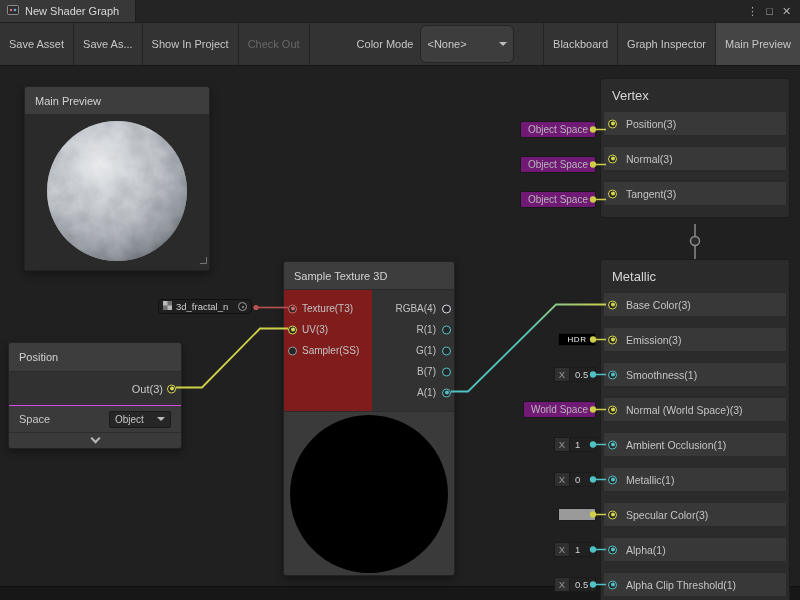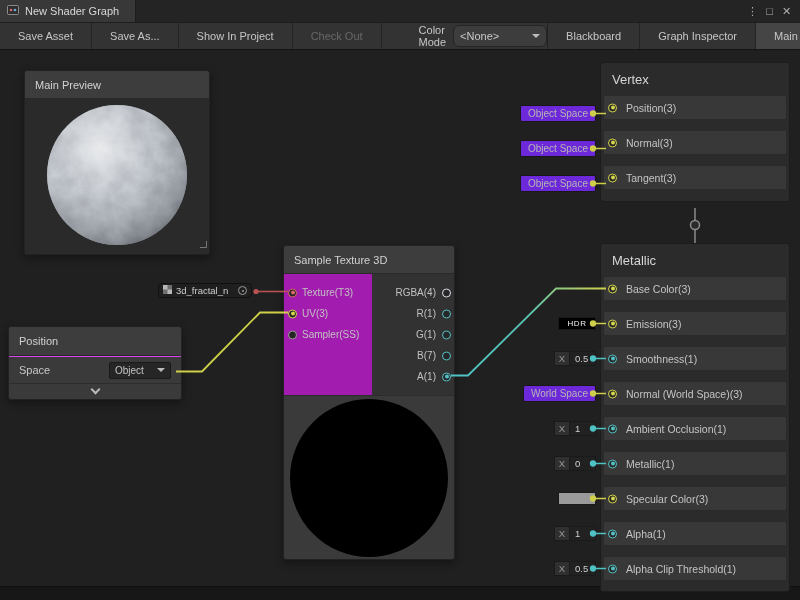--- a/index.html
+++ b/index.html
@@ -11,26 +11,26 @@
   .titlebar{flex:0 0 22px;background:#242424;display:flex;align-items:stretch}
   .tab{display:flex;align-items:center;gap:6px;background:#383838;padding:0 16px 0 7px;
     font-size:11px;color:#d8d8d8;border-right:1px solid #1c1c1c}
   .win-controls{margin-left:auto;display:flex;align-items:center;padding-right:5px;color:#b0b0b0}
   .win-controls span{width:17px;text-align:center;font-size:11px;line-height:22px;cursor:default}
 
   
   .toolbar{flex:0 0 21px;background:#333;border-top:1px solid #1e1e1e;border-bottom:1px solid #151515;
     display:flex;align-items:stretch;font-size:11px}
   .toolbar button{background:#333;border:none;border-right:1px solid #232323;color:#c6c6c6;
-    font:11px "Liberation Sans",sans-serif;padding:0 18px;cursor:pointer;white-space:nowrap}
+    font:11px "Liberation Sans",sans-serif;padding:0 9px;cursor:pointer;white-space:nowrap}
   .toolbar button.disabled{color:#686868}
   .toolbar button.active{background:#454545}
-  .tb-label{display:flex;align-items:center;padding:0 7px;margin-left:30px;color:#c6c6c6}
+  .tb-label{display:flex;align-items:center;padding:0 7px;margin-left:40px;color:#c6c6c6}
   .dropdown{display:flex;align-items:center;background:#3d3d3d;border:1px solid #242424;
-    margin:2px 0;padding:4px 6px;min-width:94px;border-radius:6px;cursor:pointer}
+    margin:2px 0;padding:12px 6px;min-width:94px;border-radius:6px;cursor:pointer}
   .caret{width:0;height:0;border-left:4px solid transparent;border-right:4px solid transparent;
     border-top:4px solid #bcbcbc;margin-left:auto}
   .tb-right{margin-left:auto;display:flex}
   .tb-right button{border-right:none;border-left:1px solid #232323}
 
   
   .canvas{position:relative;flex:1;background:#202020;overflow:hidden}
   .bottom-strip{position:absolute;left:0;right:0;bottom:0;height:14px;background:#171717;
     border-top:1px solid #0e0e0e;z-index:1}
   .wires{position:absolute;inset:0;z-index:3;pointer-events:none}
@@ -66,21 +66,21 @@
   .dropdown-sm{margin-left:auto;width:62px;height:17px;background:#262626;border:1px solid #1a1a1a;
     border-radius:2px;display:flex;align-items:center;padding:0 5px;font-size:10px;color:#c4c4c4;cursor:pointer}
   .collapse-row{height:16px;background:#3a3a3a;border-top:1px solid #2d2d2d;display:flex;
     align-items:center;justify-content:center;border-radius:0 0 3px 3px;cursor:pointer}
   .chevron-down{width:7px;height:7px;border-left:2px solid #b8b8b8;border-bottom:2px solid #b8b8b8;
     transform:rotate(-45deg);margin-top:-4px}
 
   
   .sample-node{left:283px;top:195px;width:172px}
   .ports-section{display:flex}
-  .in-col{width:88px;background:#a21caf;padding:8px 0}
+  .in-col{width:88px;background:#7f1d1d;padding:8px 0}
   .out-col{flex:1;background:#323232;padding:8px 0}
   .port-row{position:relative;height:21px;display:flex;align-items:center;font-size:10px;color:#c2c2c2}
   .in-col .port-row{padding-left:18px}
   .in-col .port{left:4px;top:50%;transform:translateY(-50%)}
   .out-col .port-row{justify-content:flex-end;padding-right:18px}
   .out-col .port{right:3px;top:50%;transform:translateY(-50%)}
   .preview-3d{height:164px;background:#3a3a3a;border-top:1px solid #2c2c2c;display:flex;
     align-items:center;justify-content:center;border-radius:0 0 3px 3px}
   .black-sphere{width:158px;height:158px;border-radius:50%;background:#000}
 
@@ -95,21 +95,21 @@
   .vertex-block{left:600px;top:12px;width:190px;height:140px}
   .fragment-block{left:600px;top:193px;width:190px;height:349px}
   .block-title{height:32px;display:flex;align-items:center;padding:0 9px;font-size:13px;color:#d6d6d6}
   .block-row{position:relative;height:25px;background:#383838;border:1px solid #2a2a2a;border-radius:2px;
     display:flex;align-items:center;padding-left:22px;font-size:10.5px;color:#c4c4c4;margin-bottom:10px}
   .block-row .port{left:4px;top:50%;transform:translateY(-50%)}
 
   
   .widget{right:204px;display:flex;align-items:center}
   .abs-chip{right:204px}
-  .chip{background:#6d28d9;border:1px solid #181818;border-radius:2px;color:#b6b6b6;height:17px;
+  .chip{background:#701a75;border:1px solid #181818;border-radius:2px;color:#b6b6b6;height:17px;
     display:flex;align-items:center;padding:0 7px;font-size:10px;cursor:pointer;white-space:nowrap}
   .float-widget .x-label{background:#303030;border:1px solid #1a1a1a;height:15px;display:flex;
     align-items:center;padding:0 4px;color:#9a9a9a;font-size:9.5px}
   .float-widget .x-value{background:#212121;border:1px solid #1a1a1a;border-left:none;height:15px;
     display:flex;align-items:center;padding:0 5px;min-width:26px;color:#d0d0d0;font-size:9.5px}
   .hdr-swatch{width:38px;height:13px;background:#000;border:1px solid #1a1a1a;color:#f0f0f0;font-size:8px;
     display:flex;align-items:center;justify-content:center;letter-spacing:.5px;cursor:pointer}
   .color-swatch{width:38px;height:13px;background:#9a9a9a;border:1px solid #1a1a1a;cursor:pointer}
 </style>
 </head>
@@ -237,20 +237,24 @@
               <path d="M6.5 0 L6.5 6.5 L0 6.5" fill="none" stroke="#8a8a8a"></path>
             </svg>
         </span>
       </div>
     </div>
 
     <div class="node position-node">
       <div class="node-header">
         <span>Position</span>
       </div>
+      <div class="out-row">
+        <span>Out(3)</span>
+        <span class="port connected pc-y" style="position:absolute"></span>
+      </div>
       <div class="space-row">
         <span>Space</span>
         <div class="dropdown-sm">
           <span>Object</span>
           <span class="caret"></span>
         </div>
       </div>
       <div class="collapse-row">
         <span class="chevron-down"></span>
       </div>

